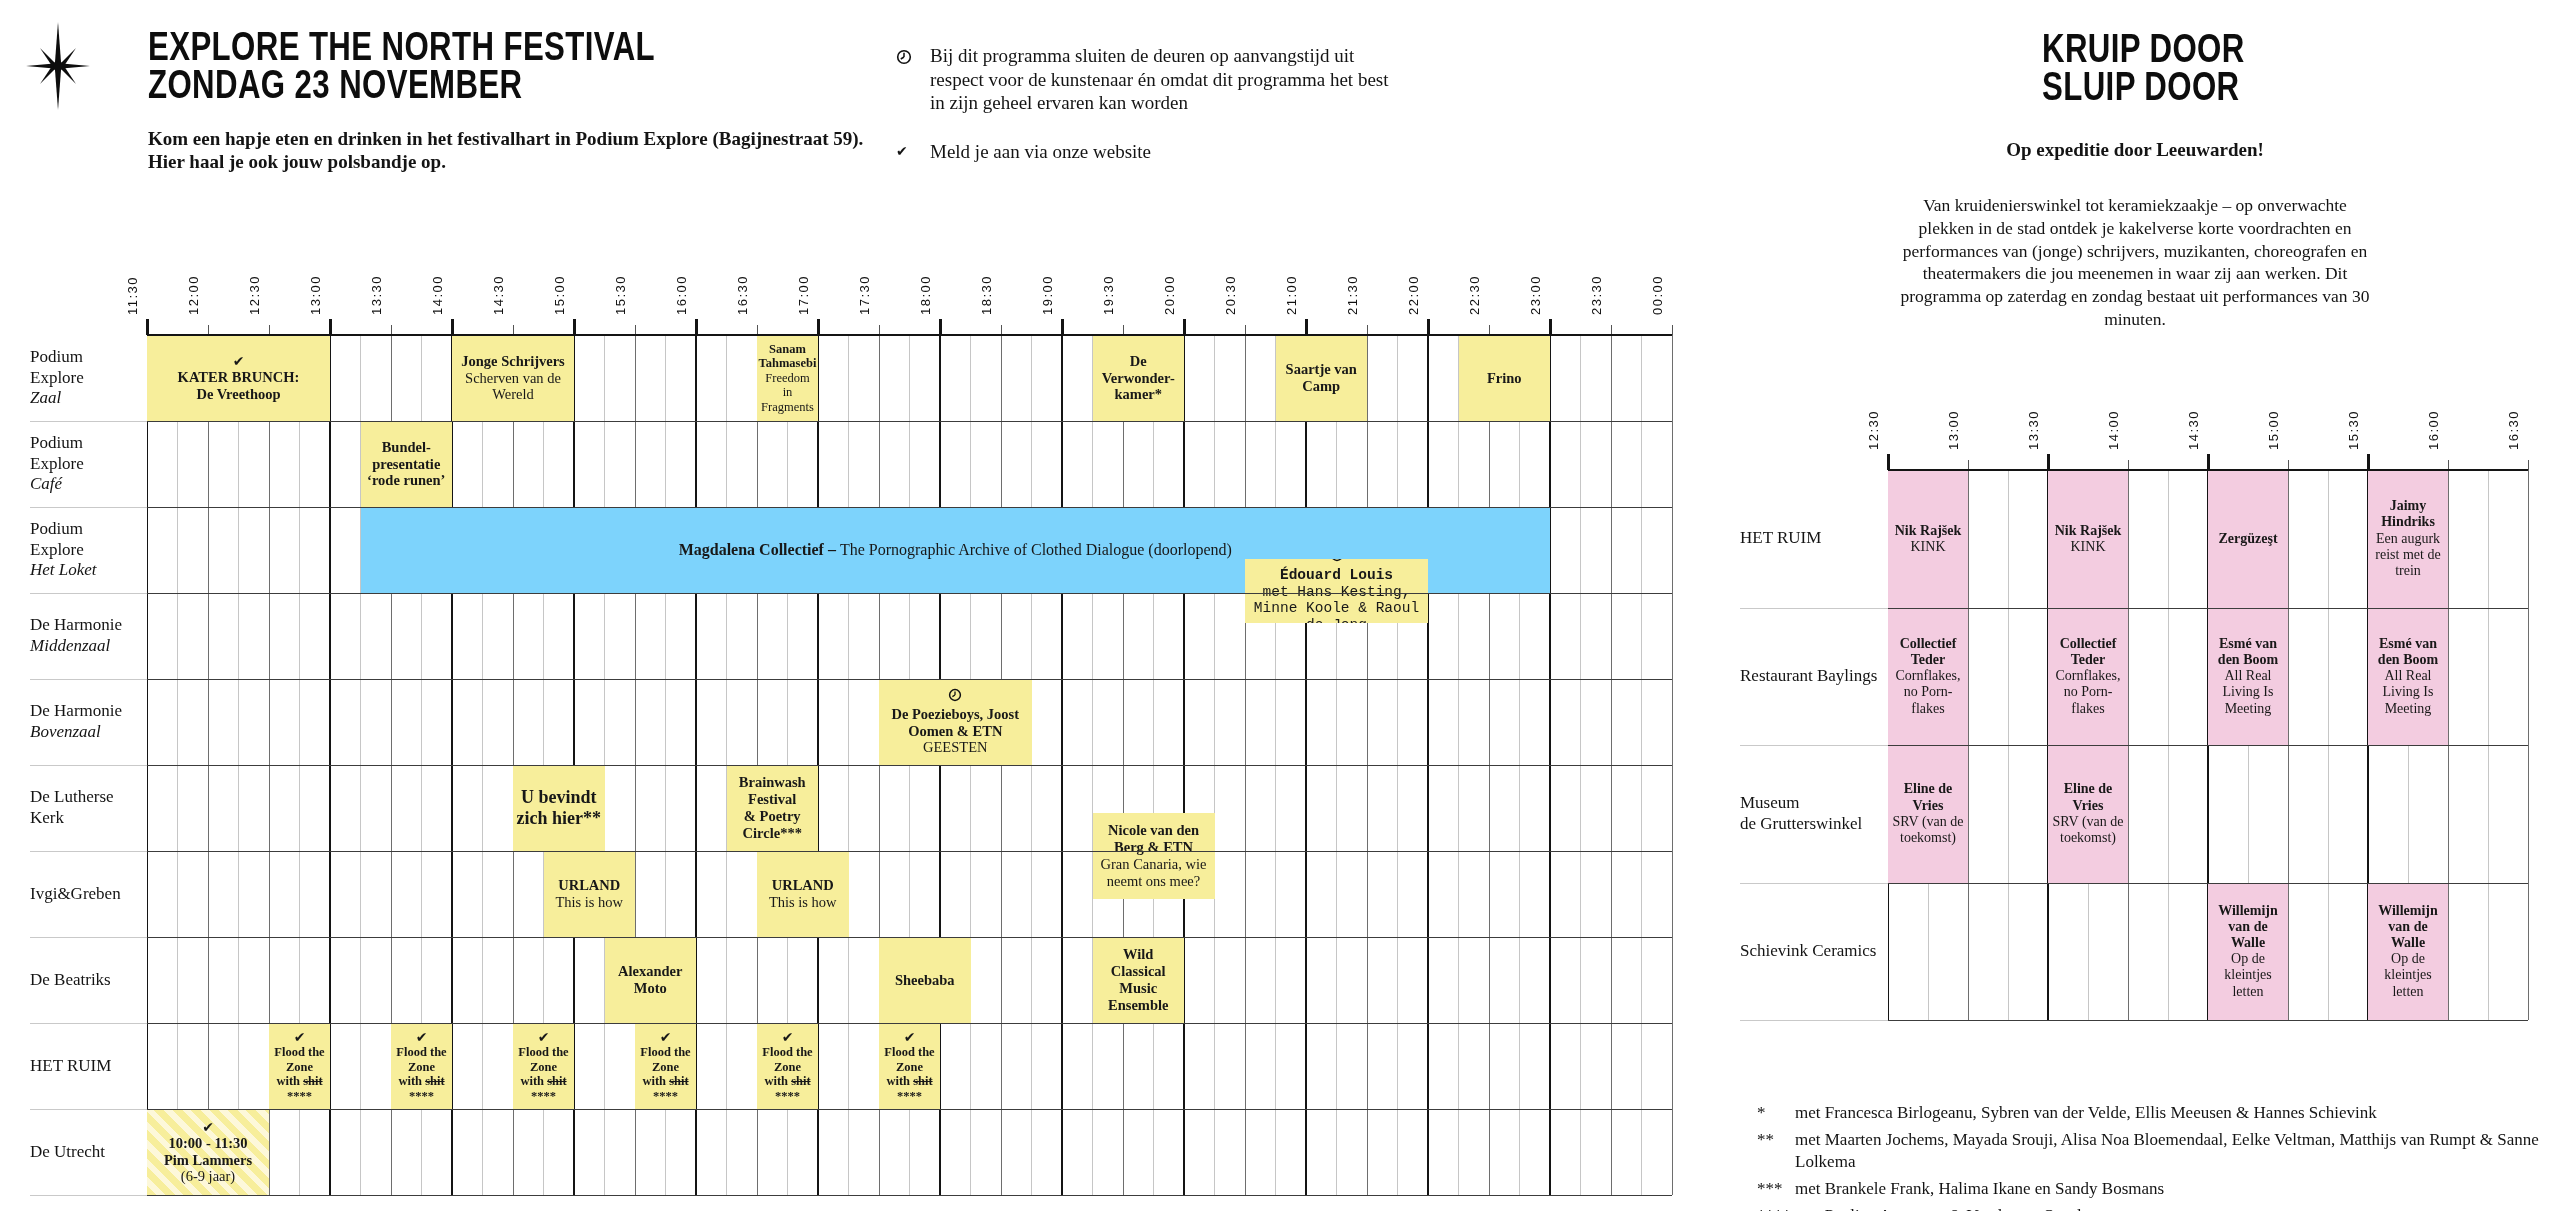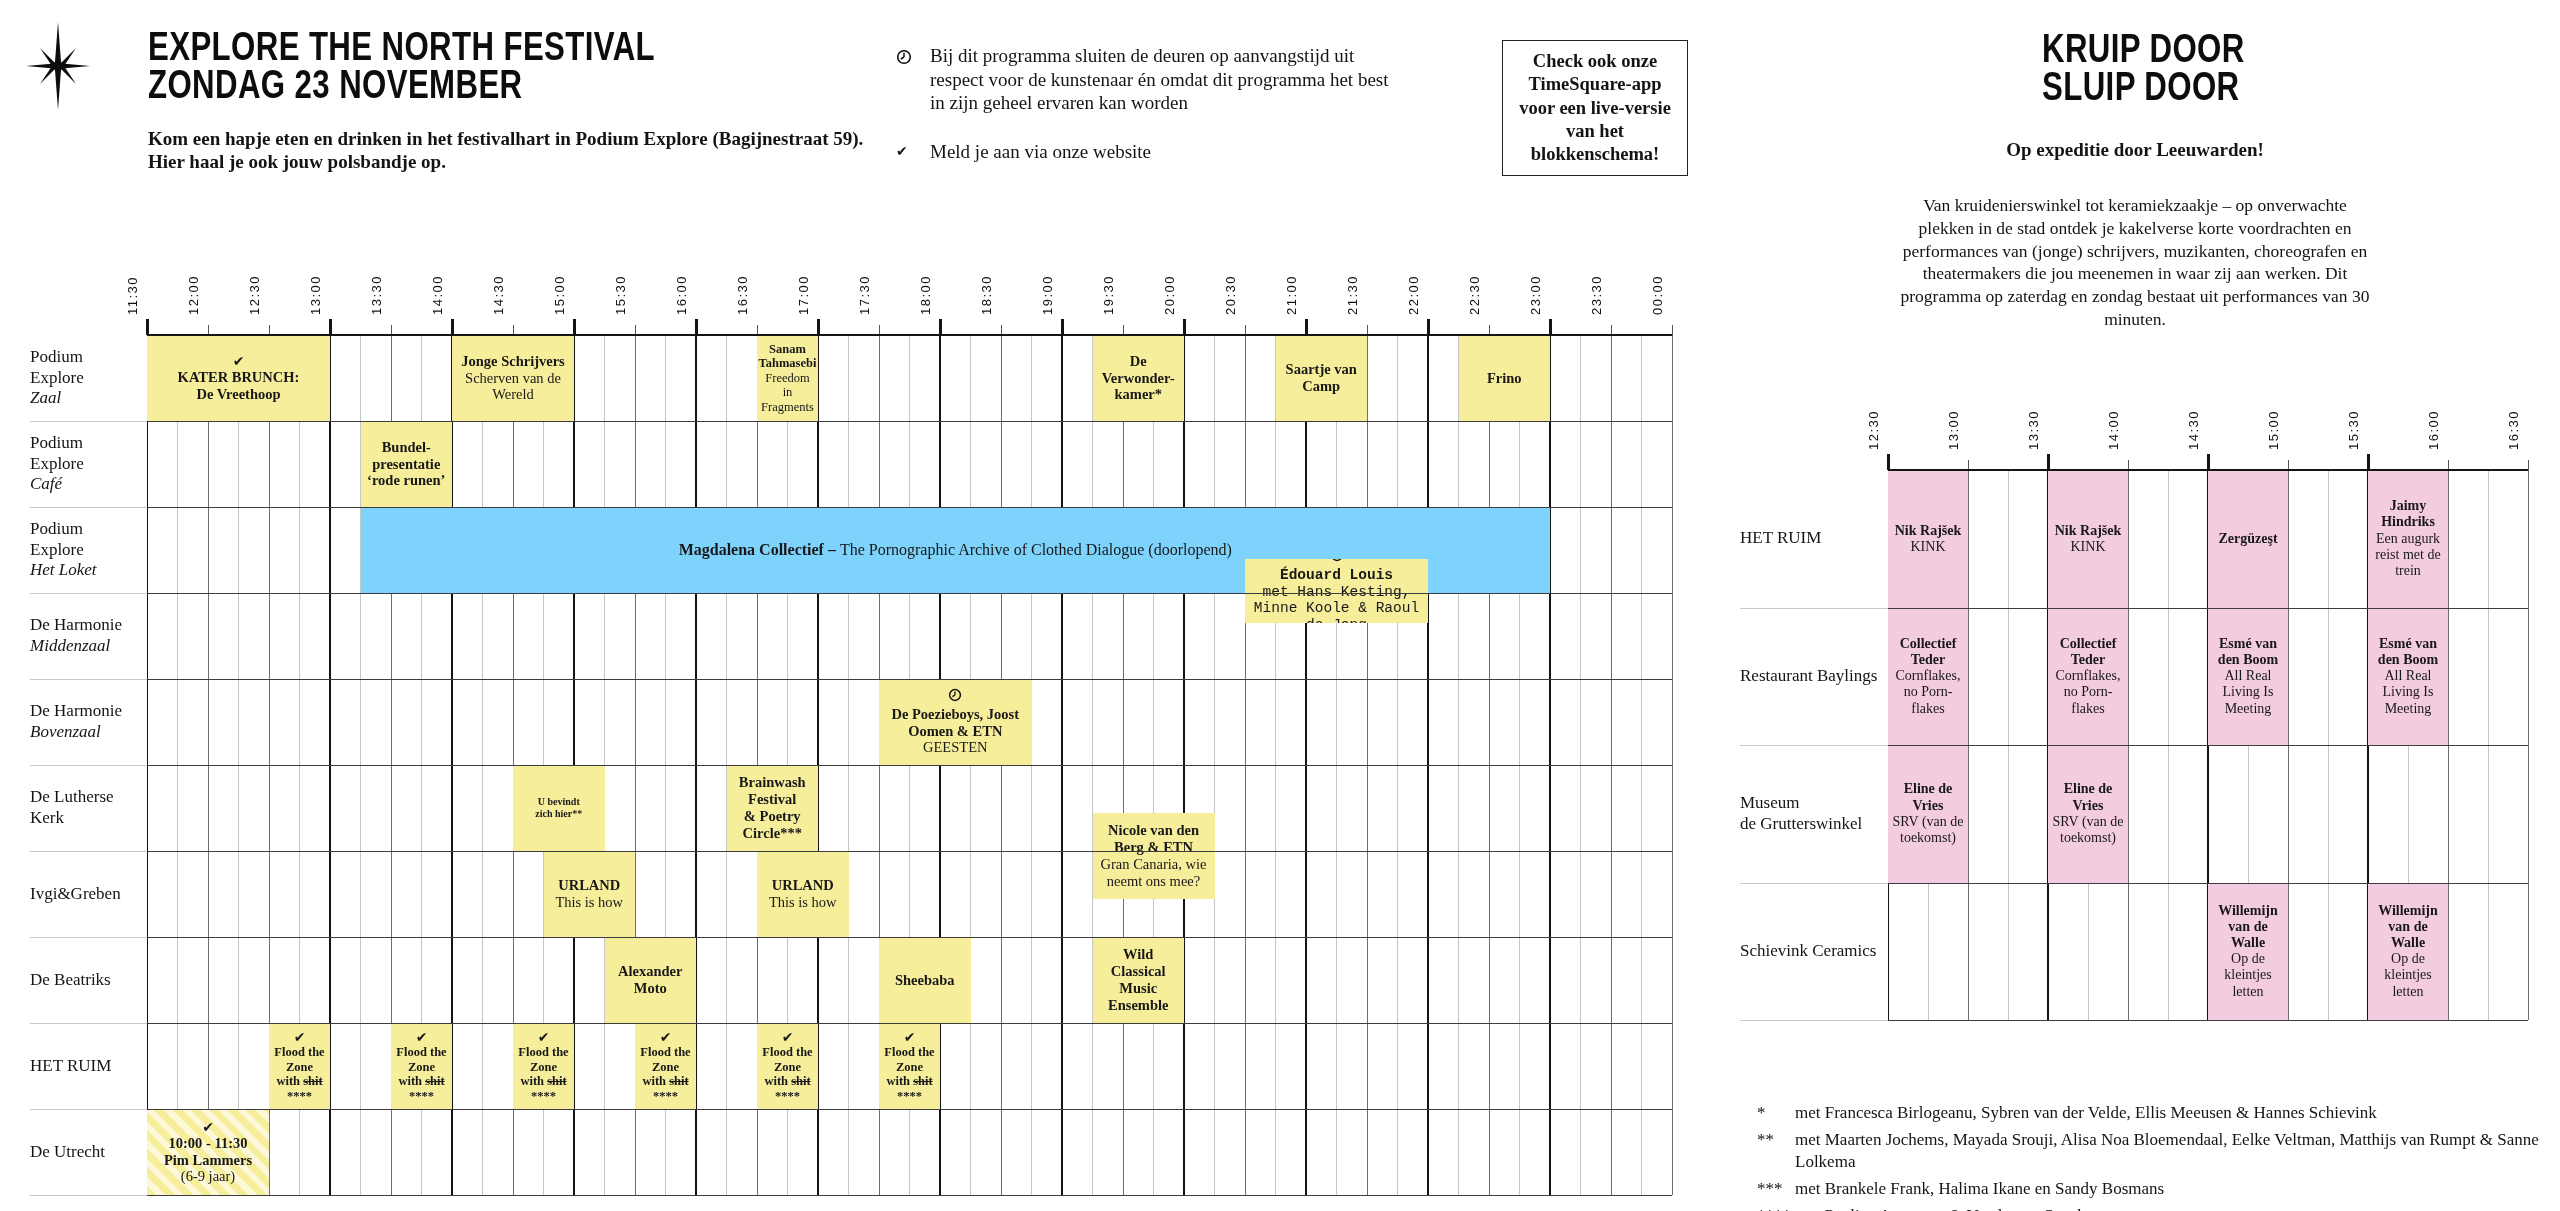--- a/index.html
+++ b/index.html
@@ -83,21 +83,20 @@
           <path d="M8 8 L8 3.8 M8 8 L4.8 10" stroke="#111" stroke-width="1.5" fill="none"></path>
         </svg>
     </span>
     <span>Bij dit programma sluiten de deuren op aanvangstijd uit respect voor de kunstenaar én omdat dit programma het best in zijn geheel ervaren kan worden</span>
   </div>
   <div class="abs note-row" style="left:896px;top:140px;width:505px;">
     <span class="note-icon ck">✔</span>
     <span>Meld je aan via onze website</span>
   </div>
 
-  <div class="abs tsbox" style="left:1502px;top:40px;">Check ook onze TimeSquare-app voor een live-versie van het blokkenschema!</div>
 
   <div class="abs" style="left:2042px;top:29px;">
     <div class="bigtitle">
       <div>KRUIP DOOR</div>
       <div>SLUIP DOOR</div>
     </div>
   </div>
 
   <div class="abs tagline" style="left:1900px;top:139px;width:470px;">Op expeditie door Leeuwarden!</div>
   <div class="abs rdesc" style="left:1900px;top:194px;width:470px;">Van kruidenierswinkel tot keramiekzaakje – op onverwachte plekken in de stad ontdek je kakelverse korte voordrachten en performances van (jonge) schrijvers, muzikanten, choreografen en theatermakers die jou meenemen in waar zij aan werken. Dit programma op zaterdag en zondag bestaat uit performances van 30 minuten.</div>
@@ -287,21 +286,21 @@
         <div>met Hans Kesting, Minne Koole &amp; Raoul de Jong</div>
       </div>
       <div class="event" style="left: 879px; width: 152.5px; top: 679px; height: 86px; font-size: 14.5px; background: rgb(247, 238, 155);">
         <div><svg width="14" height="14" viewBox="0 0 14 14">
             <circle cx="7" cy="7" r="5.4" fill="none" stroke="#111" stroke-width="1.5"></circle>
             <path d="M7 7 L7 3.4 M7 7 L4.4 8.6" stroke="#111" stroke-width="1.3" fill="none"></path>
           </svg></div>
         <div class="b">De Poezieboys, Joost Oomen &amp; ETN</div>
         <div>GEESTEN</div>
       </div>
-      <div class="event" style="left: 513px; width: 91.5px; top: 765px; height: 86px; font-size: 10px; background: rgb(247, 238, 155);">
+      <div class="event" style="left: 513px; width: 91.5px; top: 765px; height: 86px; font-size: 18px; background: rgb(247, 238, 155);">
         <div class="b">U bevindt</div>
         <div class="b">zich hier**</div>
       </div>
       <div class="event" style="left: 726.5px; width: 91.5px; top: 765px; height: 86px; font-size: 14.5px; background: rgb(247, 238, 155);">
         <div class="b">Brainwash</div>
         <div class="b">Festival</div>
         <div class="b">&amp; Poetry</div>
         <div class="b">Circle***</div>
       </div>
       <div class="event" style="left: 1092.5px; width: 122px; top: 765px; height: 86px; font-size: 14.5px; background: rgb(247, 238, 155); margin-top: 48px;">

